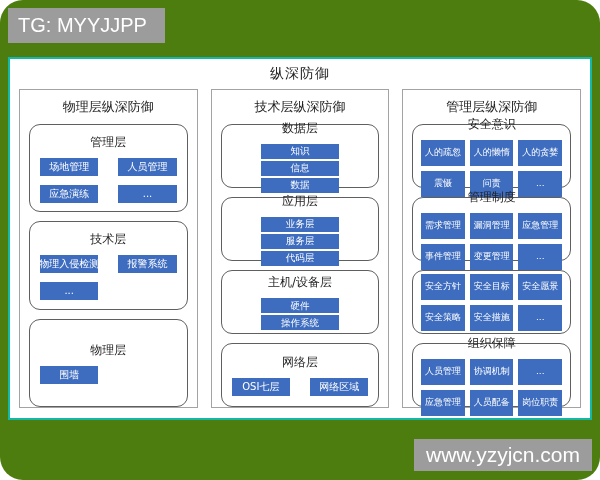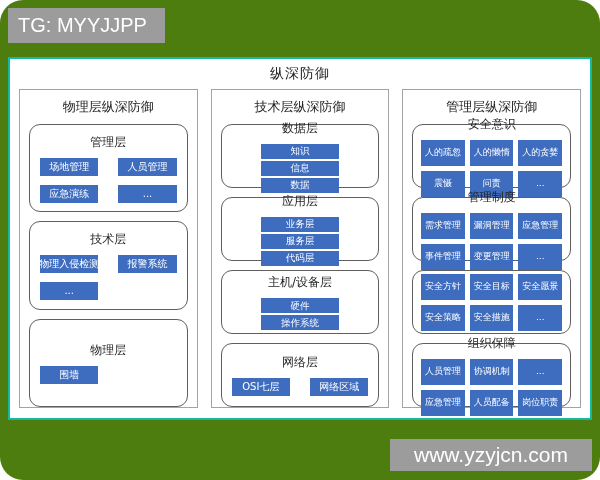--- a/index.html
+++ b/index.html
@@ -16,21 +16,21 @@
     background: #9c9c9c; color: #ffffff;
     font-family: "Liberation Sans", sans-serif;
     font-size: 20px; line-height: 1;
     padding: 7px 18px 8px 10px;
   }
   .watermark {
     position: absolute; right: 8px; bottom: 9px;
     background: #9c9c9c; color: #ffffff;
     font-family: "Liberation Sans", sans-serif;
     font-size: 21px; line-height: 1;
-    padding: 5px 24px 6px;
+    padding: 5px 12px 6px;
   }
 
   .main-box {
     position: absolute; left: 8px; top: 57px;
     width: 584px; height: 363px;
     border: 2px solid #14b8a6; background: #ffffff;
     display: flex; flex-direction: column;
   }
   .main-title {
     text-align: center; font-size: 14px; color: #1f1f1f;

